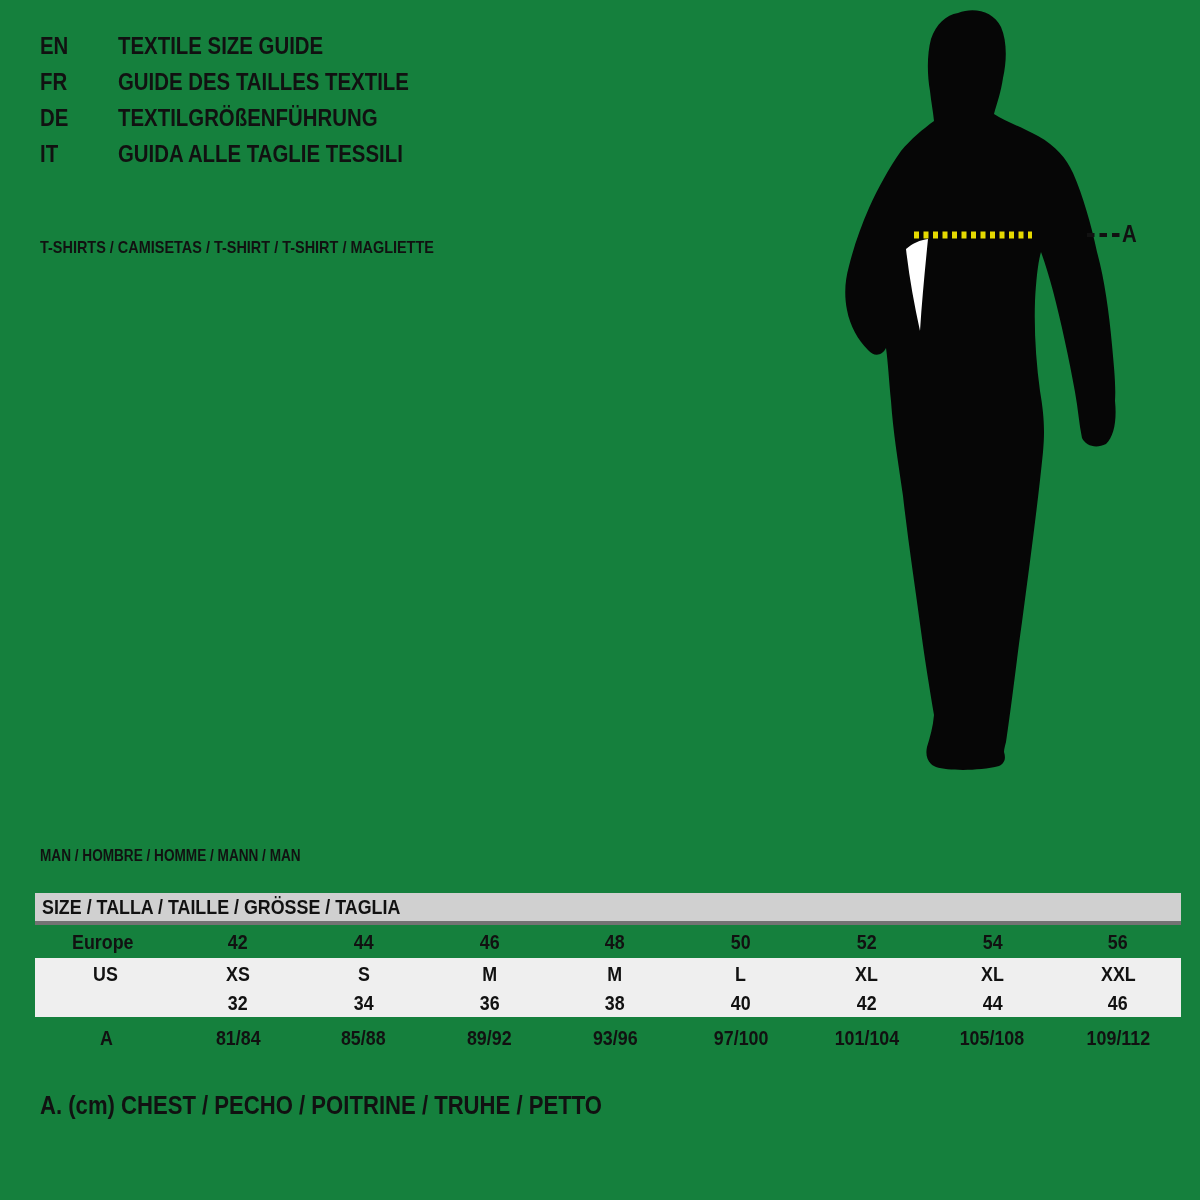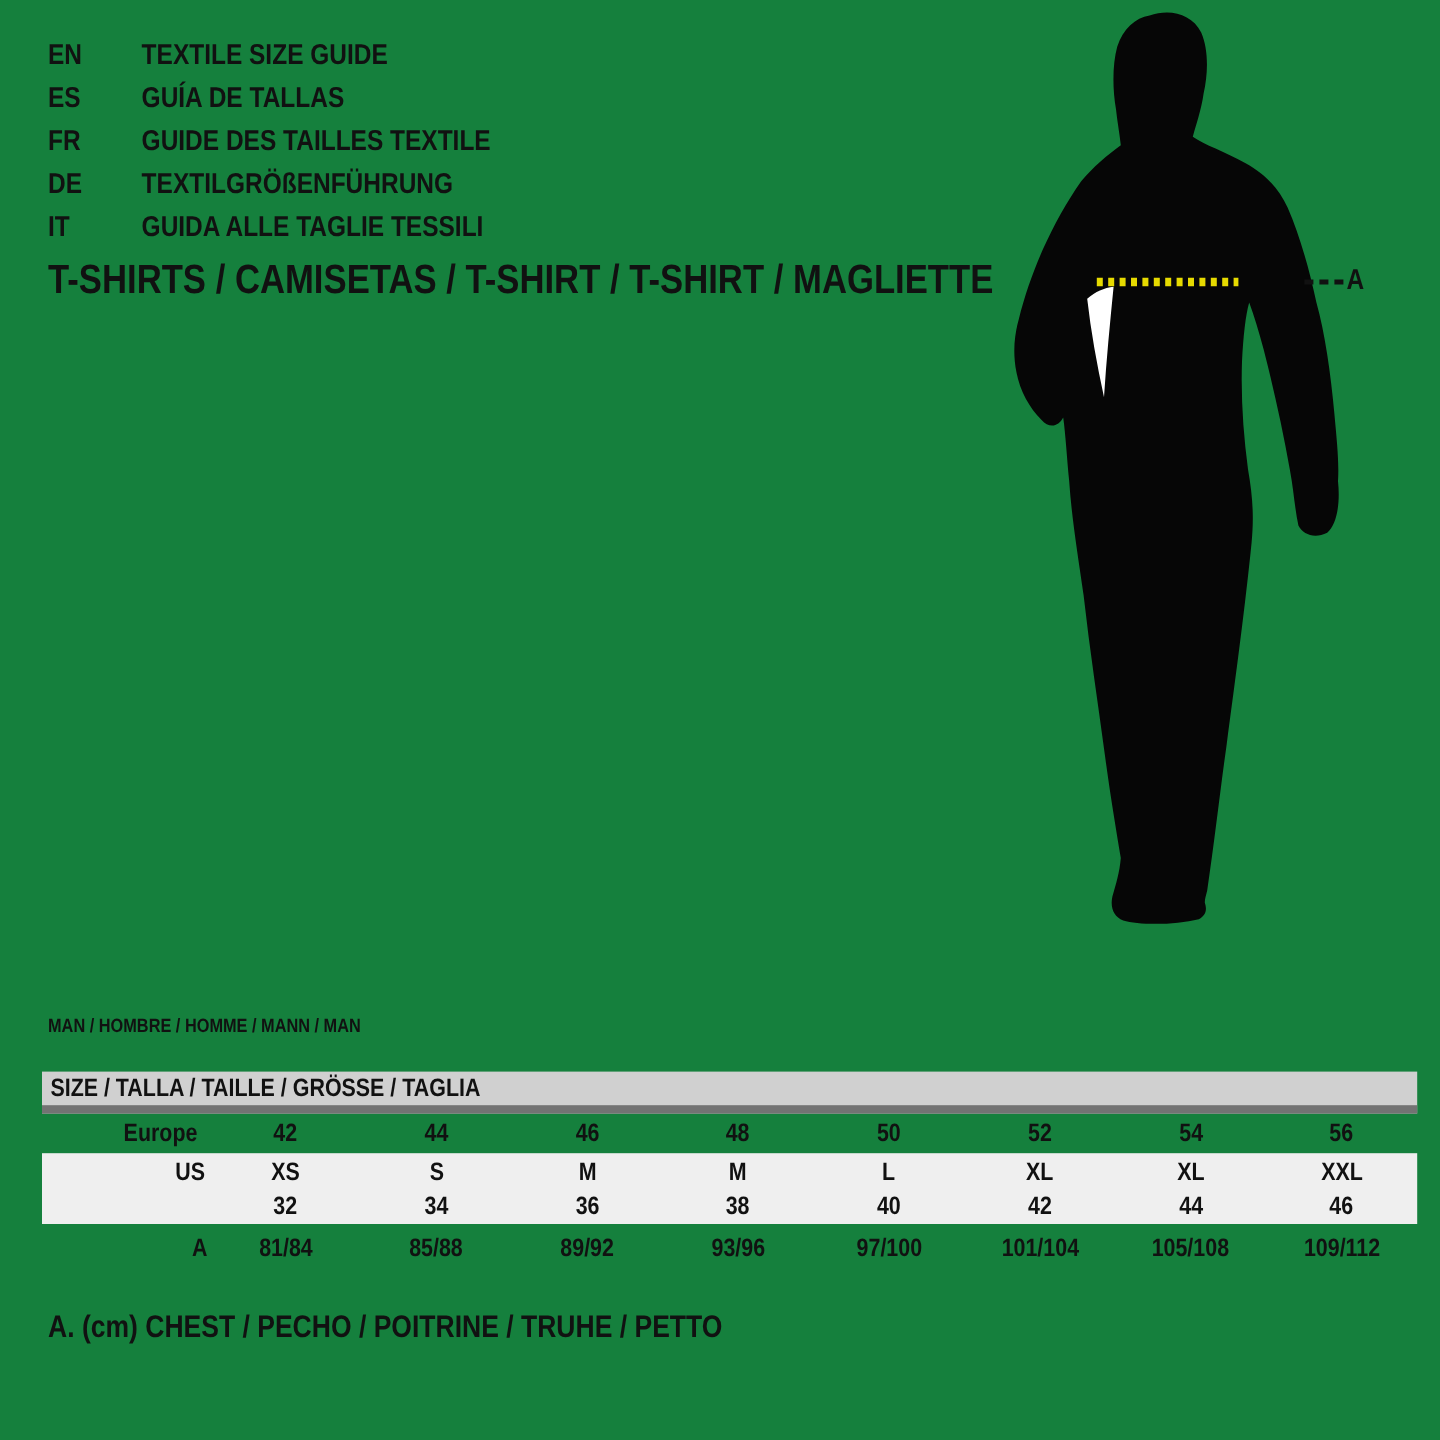--- a/index.html
+++ b/index.html
@@ -10,57 +10,53 @@
   .nw{white-space:nowrap;}
   .cond{display:inline-block;transform:scaleX(0.85);transform-origin:0 50%;}
   .condc{display:inline-block;transform:scaleX(0.85);transform-origin:50% 50%;}
 
   
   #lang{position:absolute;left:40px;top:28px;}
   .lang-row{display:flex;height:36px;line-height:36px;font-weight:700;font-size:24px;}
   .lang-code{width:78px;}
 
   
-  #cats{position:absolute;left:40px;top:218px;font-weight:700;font-size:34px;line-height:31px;}
+  #cats{position:absolute;left:40px;top:232px;font-weight:700;font-size:17px;line-height:31px;}
 
   
   #figwrap{position:absolute;left:840px;top:0;width:300px;height:800px;}
   #measure-a-label{position:absolute;left:1122px;top:219px;font-weight:700;font-size:24px;line-height:30px;}
 
   
   #man-heading{position:absolute;left:40px;top:843px;font-weight:700;font-size:16px;line-height:26px;}
 
   
   #size-table{position:absolute;left:35px;top:893px;width:1146px;font-weight:700;font-size:21px;}
-  #size-table .thead{height:28px;line-height:28px;padding-left:7px;border-bottom:7px solid #737373;}
+  #size-table .thead{height:28px;line-height:28px;padding-left:7px;border-bottom:4px solid #737373;}
   .trow{display:grid;grid-template-columns:140px repeat(8,1fr);align-items:center;}
-  .trow .lbl{padding-left:6px;text-align:right;}
+  .trow .lbl{padding-left:6px;text-align:center;}
   .trow .val{text-align:center;}
   .row-europe{height:33px;}
   .row-us{height:31px;}
   .row-num{height:28px;}
   .row-a{height:42px;}
   .band{}
 
   
   #footnote{position:absolute;left:40px;top:1092px;font-weight:700;font-size:26px;line-height:26px;}
 </style>
 </head>
 <body>
 
 <div id="canvas">
 
   <div id="lang">
     <div class="lang-row">
       <span class="lang-code nw"><span class="cond">EN</span></span>
       <span class="nw"><span class="cond">TEXTILE SIZE GUIDE</span></span>
-    </div>
-    <div class="lang-row">
-      <span class="lang-code nw"><span class="cond">ES</span></span>
-      <span class="nw"><span class="cond">GUÍA DE TALLAS</span></span>
     </div>
     <div class="lang-row">
       <span class="lang-code nw"><span class="cond">FR</span></span>
       <span class="nw"><span class="cond">GUIDE DES TAILLES TEXTILE</span></span>
     </div>
     <div class="lang-row">
       <span class="lang-code nw"><span class="cond">DE</span></span>
       <span class="nw"><span class="cond">TEXTILGRÖßENFÜHRUNG</span></span>
     </div>
     <div class="lang-row">

